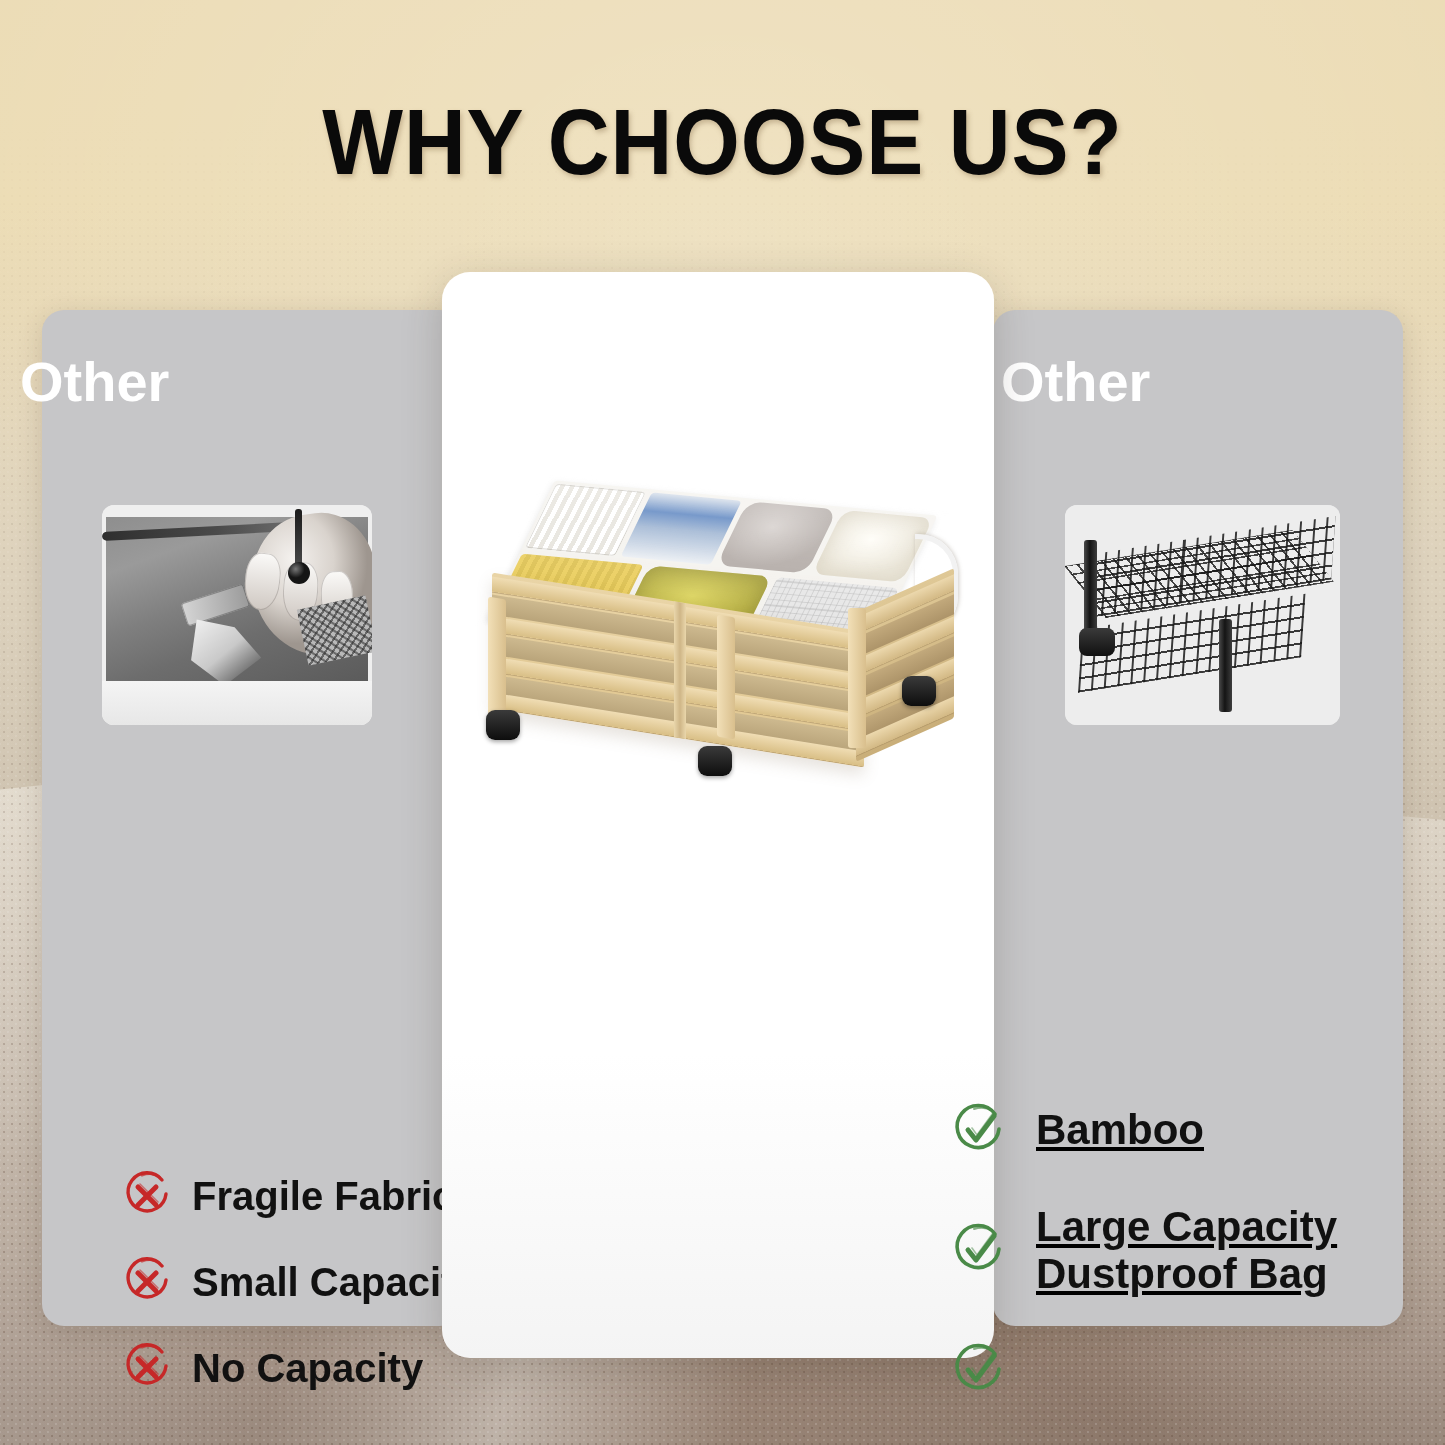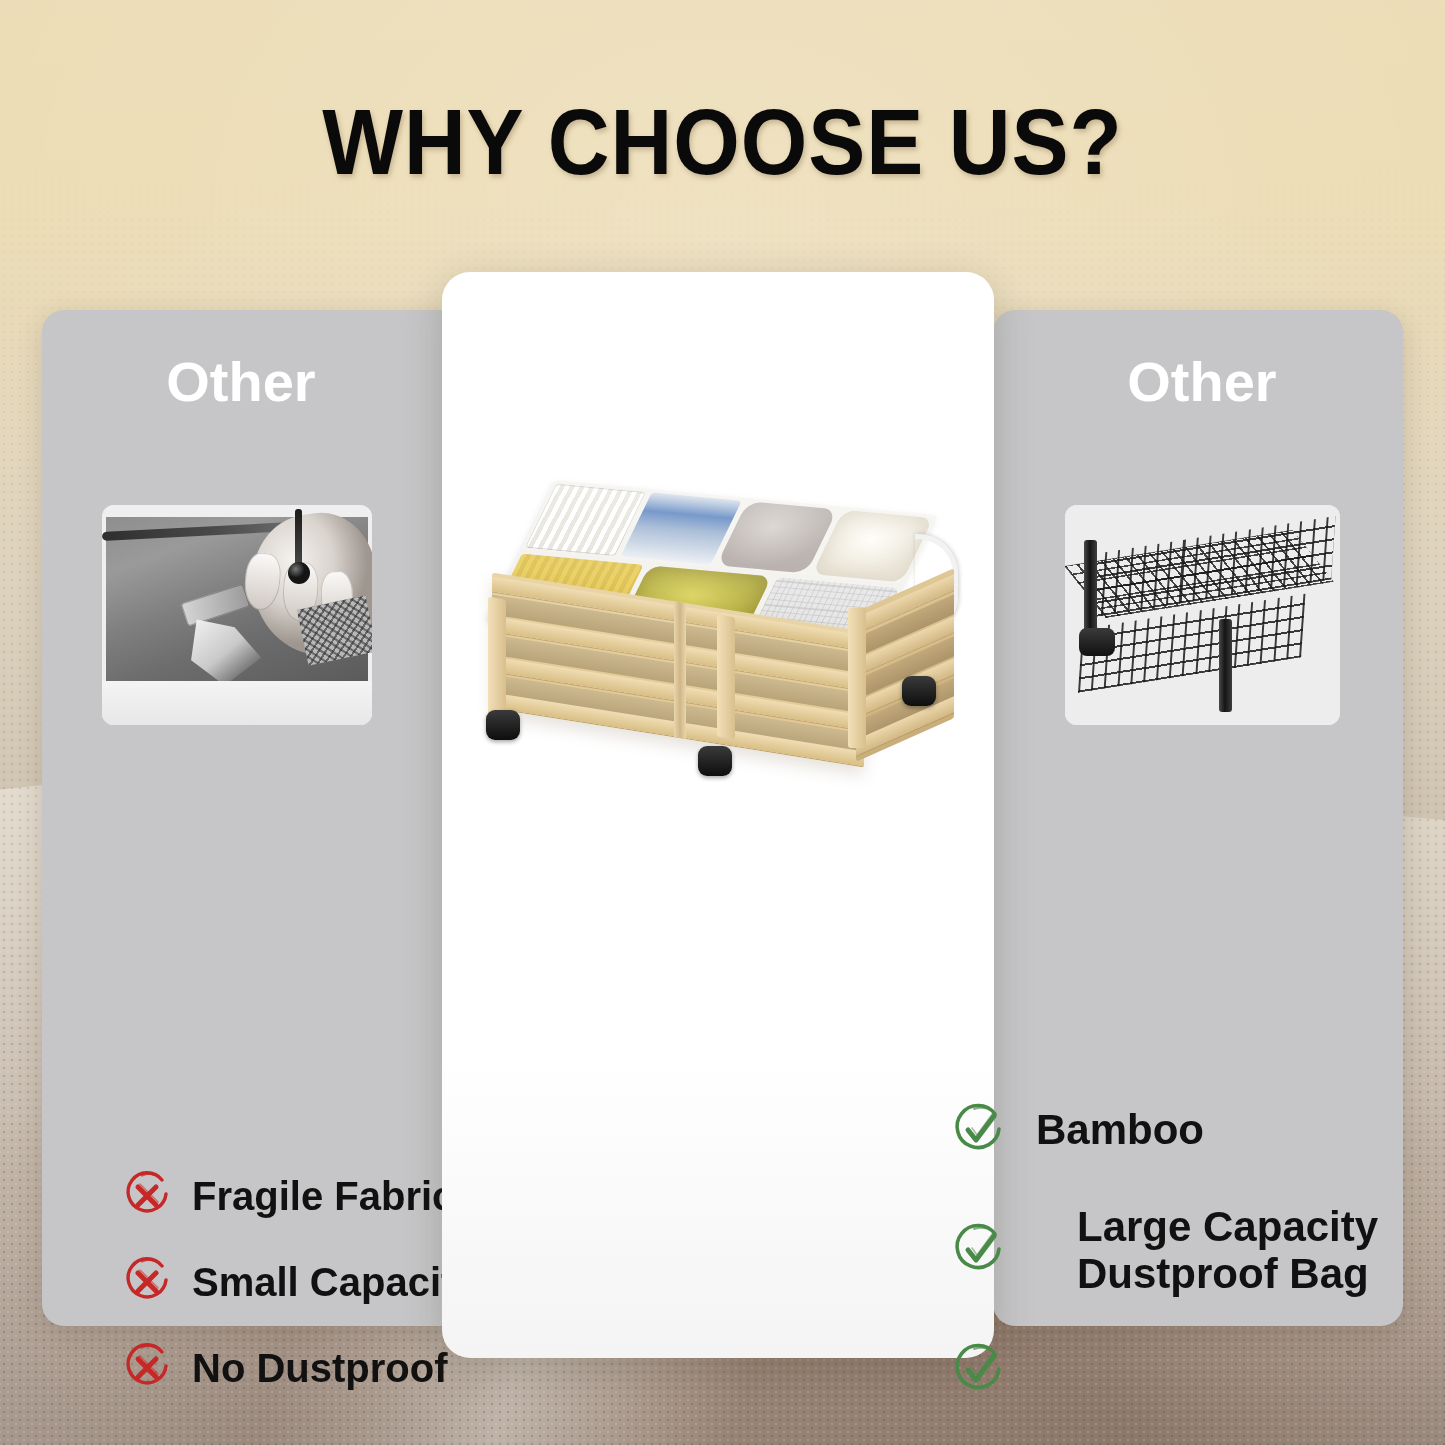--- a/index.html
+++ b/index.html
@@ -79,21 +79,20 @@
     position:absolute;z-index:3;
     background:#c6c6c8;
     border-radius:22px;
     box-shadow:0 6px 26px rgba(70,55,40,.18);
   }
   .panel-left{left:42px;top:310px;width:420px;height:1016px;}
   .panel-right{left:993px;top:310px;width:410px;height:1016px;}
 
   .panel-title{
     position:absolute;left:0;right:0;top:44px;
-    text-align:center;
     font-size:56px;font-weight:bold;color:#ffffff;line-height:1;
   }
   .panel-left .panel-title{left:-22px;}
   .panel-right .panel-title{left:8px;}
 
   
   .photo{
     position:absolute;border-radius:12px;overflow:hidden;
     background:#ececec;
   }
@@ -319,23 +318,23 @@
   .cs2{left:216px;top:248px;}
   .cs3{right:16px;top:178px;}
 
   
   .list{position:absolute;z-index:7;}
   .list-left{left:78px;top:858px;width:370px;}
   .list-center{left:508px;top:830px;width:470px;}
 
   .row{display:flex;align-items:center;}
   .list-left .row, .list-right .row{height:56px;margin-bottom:30px;}
-  .list-center .row{margin-bottom:36px;}
+  .list-center .row{margin-bottom:36px;text-decoration:underline;}
   .list-center .row.r-single{height:56px;}
-  .list-center .row.r-double{height:112px;gap:41px;}
+  .list-center .row.r-double{height:112px;}
 
   .mark{flex:0 0 auto;margin-right:18px;}
   .list-center .mark{margin-right:28px;}
   .mark svg{display:block;}
 
   .row-label{
     font-size:40px;font-weight:bold;color:#111;line-height:1.12;
     white-space:pre-line;
   }
   .list-center .row-label{font-size:42px;}
@@ -402,21 +401,21 @@
     <div class="row">
       <span class="mark">
         <svg width="54" height="54" viewBox="0 0 54 54">
           <path d="M42 11 A19 19 0 1 0 46 25" fill="none" stroke="#c62828" stroke-width="3.4" stroke-linecap="round"></path>
           <path d="M40 8 A20.5 20.5 0 0 0 22 6.6" fill="none" stroke="#c62828" stroke-width="2" stroke-linecap="round" opacity=".7"></path>
           <path d="M18 18 L36 36" stroke="#c62828" stroke-width="5" stroke-linecap="round"></path>
           <path d="M36 18 L18 36" stroke="#c62828" stroke-width="5" stroke-linecap="round"></path>
           <path d="M20 15 L38 33" stroke="#c62828" stroke-width="1.6" stroke-linecap="round" opacity=".55"></path>
         </svg>
       </span>
-      <span class="row-label">No Dustproof</span>
+      <span class="row-label">No Capacity</span>
     </div>
   </div>
 </div>
 
 <div class="panel panel-right">
   <div class="panel-title">Other</div>
 
   <div class="photo photo-right">
     <div class="ph-wire">
       <div class="box">

